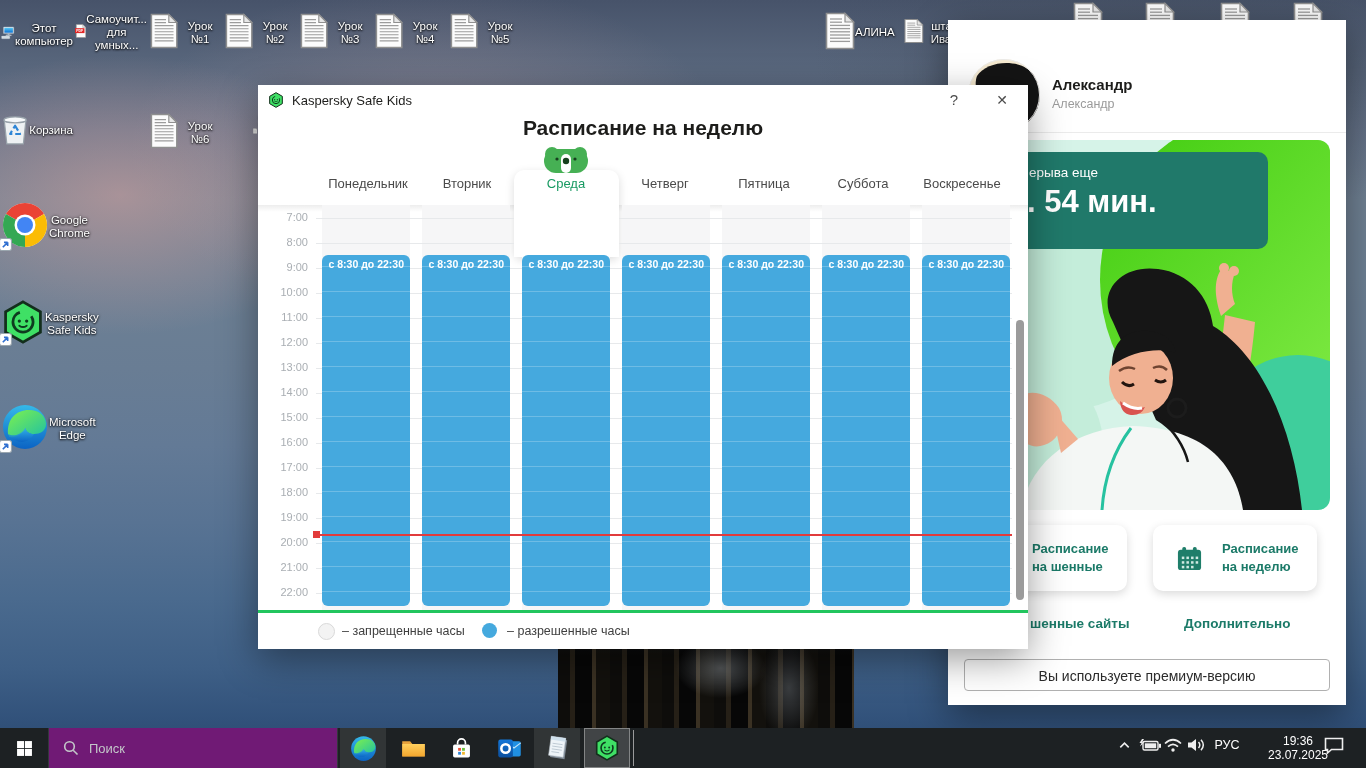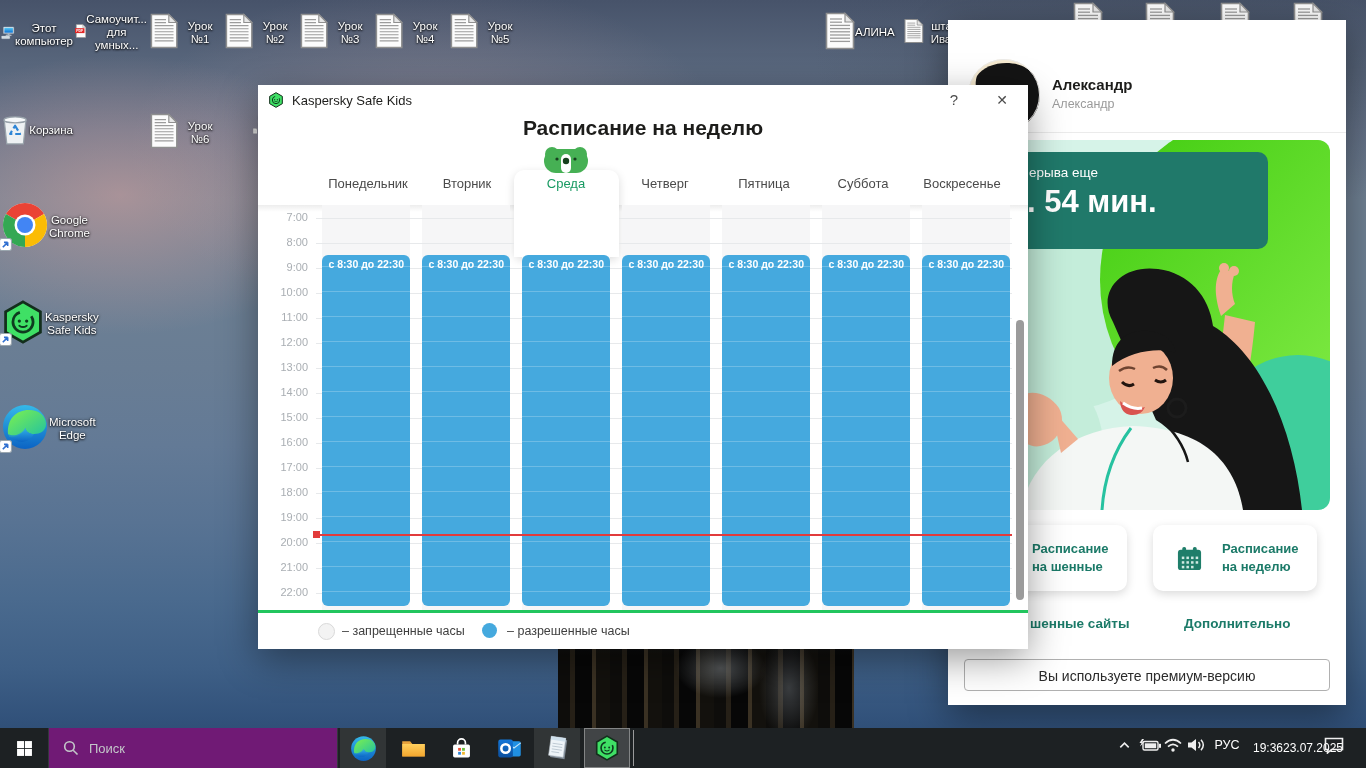--- a/index.html
+++ b/index.html
@@ -70,21 +70,21 @@
   #taskbar{position:absolute;left:0;top:728px;width:1366px;height:40px;background:#1d2123;z-index:30}
   .tbtn{position:absolute;top:0;height:40px;display:flex;align-items:center;justify-content:center}
   .tapp{width:46px}
   .tapp.active{background:rgba(255,255,255,.09)}
   .tapp.focused{background:rgba(255,255,255,.16);box-shadow:inset 0 0 0 1px rgba(255,255,255,.35)}
   .searchbox{position:absolute;left:48px;top:0;width:288px;height:40px;background:#701a75;border-left:1px solid #33383b;border-right:1px solid #33383b;display:flex;align-items:center}
   .searchbox span{margin-left:10px;font-size:13px;color:#c3c7c9}
   .sep{position:absolute;left:633px;top:2px;width:1px;height:36px;background:rgba(255,255,255,.55)}
   .tray{position:absolute;top:0;height:34px;display:flex;align-items:center;justify-content:center}
   .lang{font-size:12.5px;color:#fff}
-  .clock{position:absolute;left:1243px;top:0;width:110px;height:40px;display:flex;flex-direction:row;align-items:center;justify-content:center;color:#fff;font-size:12px;line-height:14px}
+  .clock{position:absolute;left:1243px;top:0;width:110px;height:40px;display:flex;flex-direction:column;align-items:center;justify-content:center;color:#fff;font-size:12px;line-height:14px}
 </style>
 </head>
 <body>
 
 <svg width="0" height="0" style="position:absolute" aria-hidden="true">
 <defs>
   <linearGradient id="gScreen" x1="0" y1="0" x2="0" y2="1">
         <stop offset="0" stop-color="#56c8f5"></stop>
         <stop offset="1" stop-color="#0b6fd2"></stop>
       </linearGradient>

